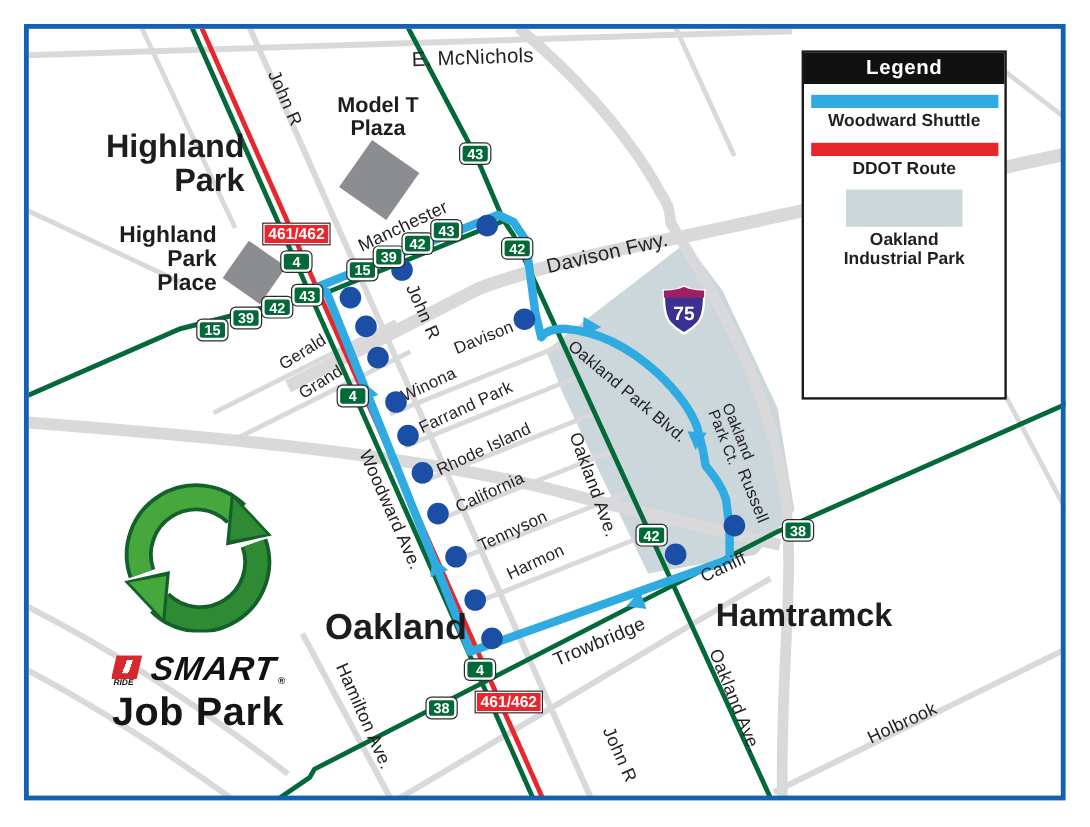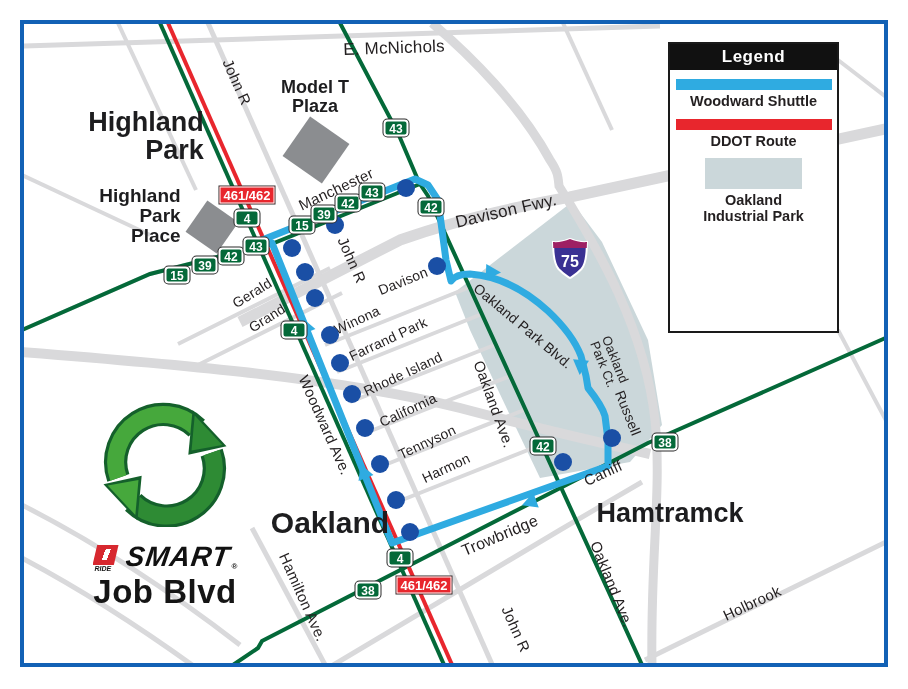--- a/index.html
+++ b/index.html
@@ -233,16 +233,16 @@
     </div>
     <div id="brand-row">
       <div id="ride-icon">
         <div id="ride-shape"></div>
         <div id="ride-swoosh"></div>
         <div id="ride-text">RIDE</div>
       </div>
       <div id="smart-word">SMART</div>
       <div id="smart-reg">®</div>
     </div>
-    <div id="joblink-text">Job Blvd</div>
+    <div id="joblink-text">Job Park</div>
   </div>
 
 </div>
 
 </body></html>

